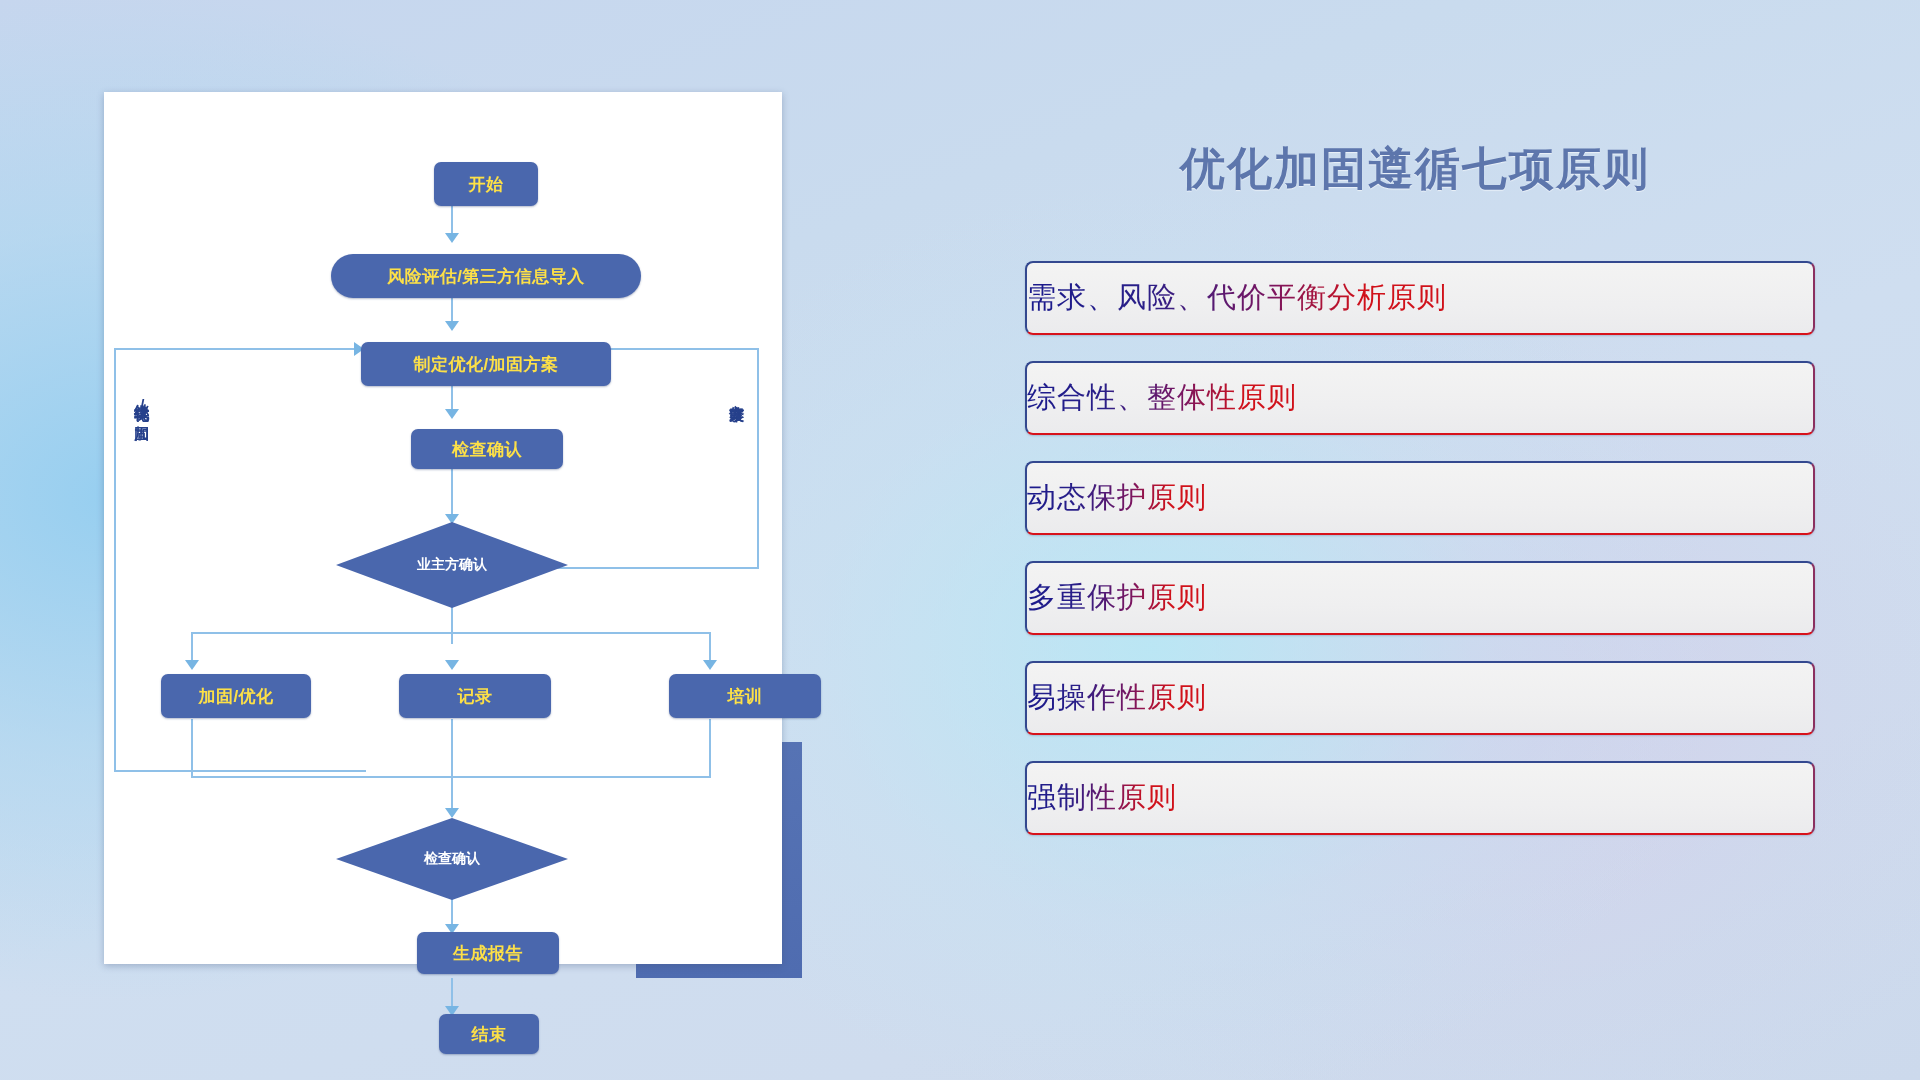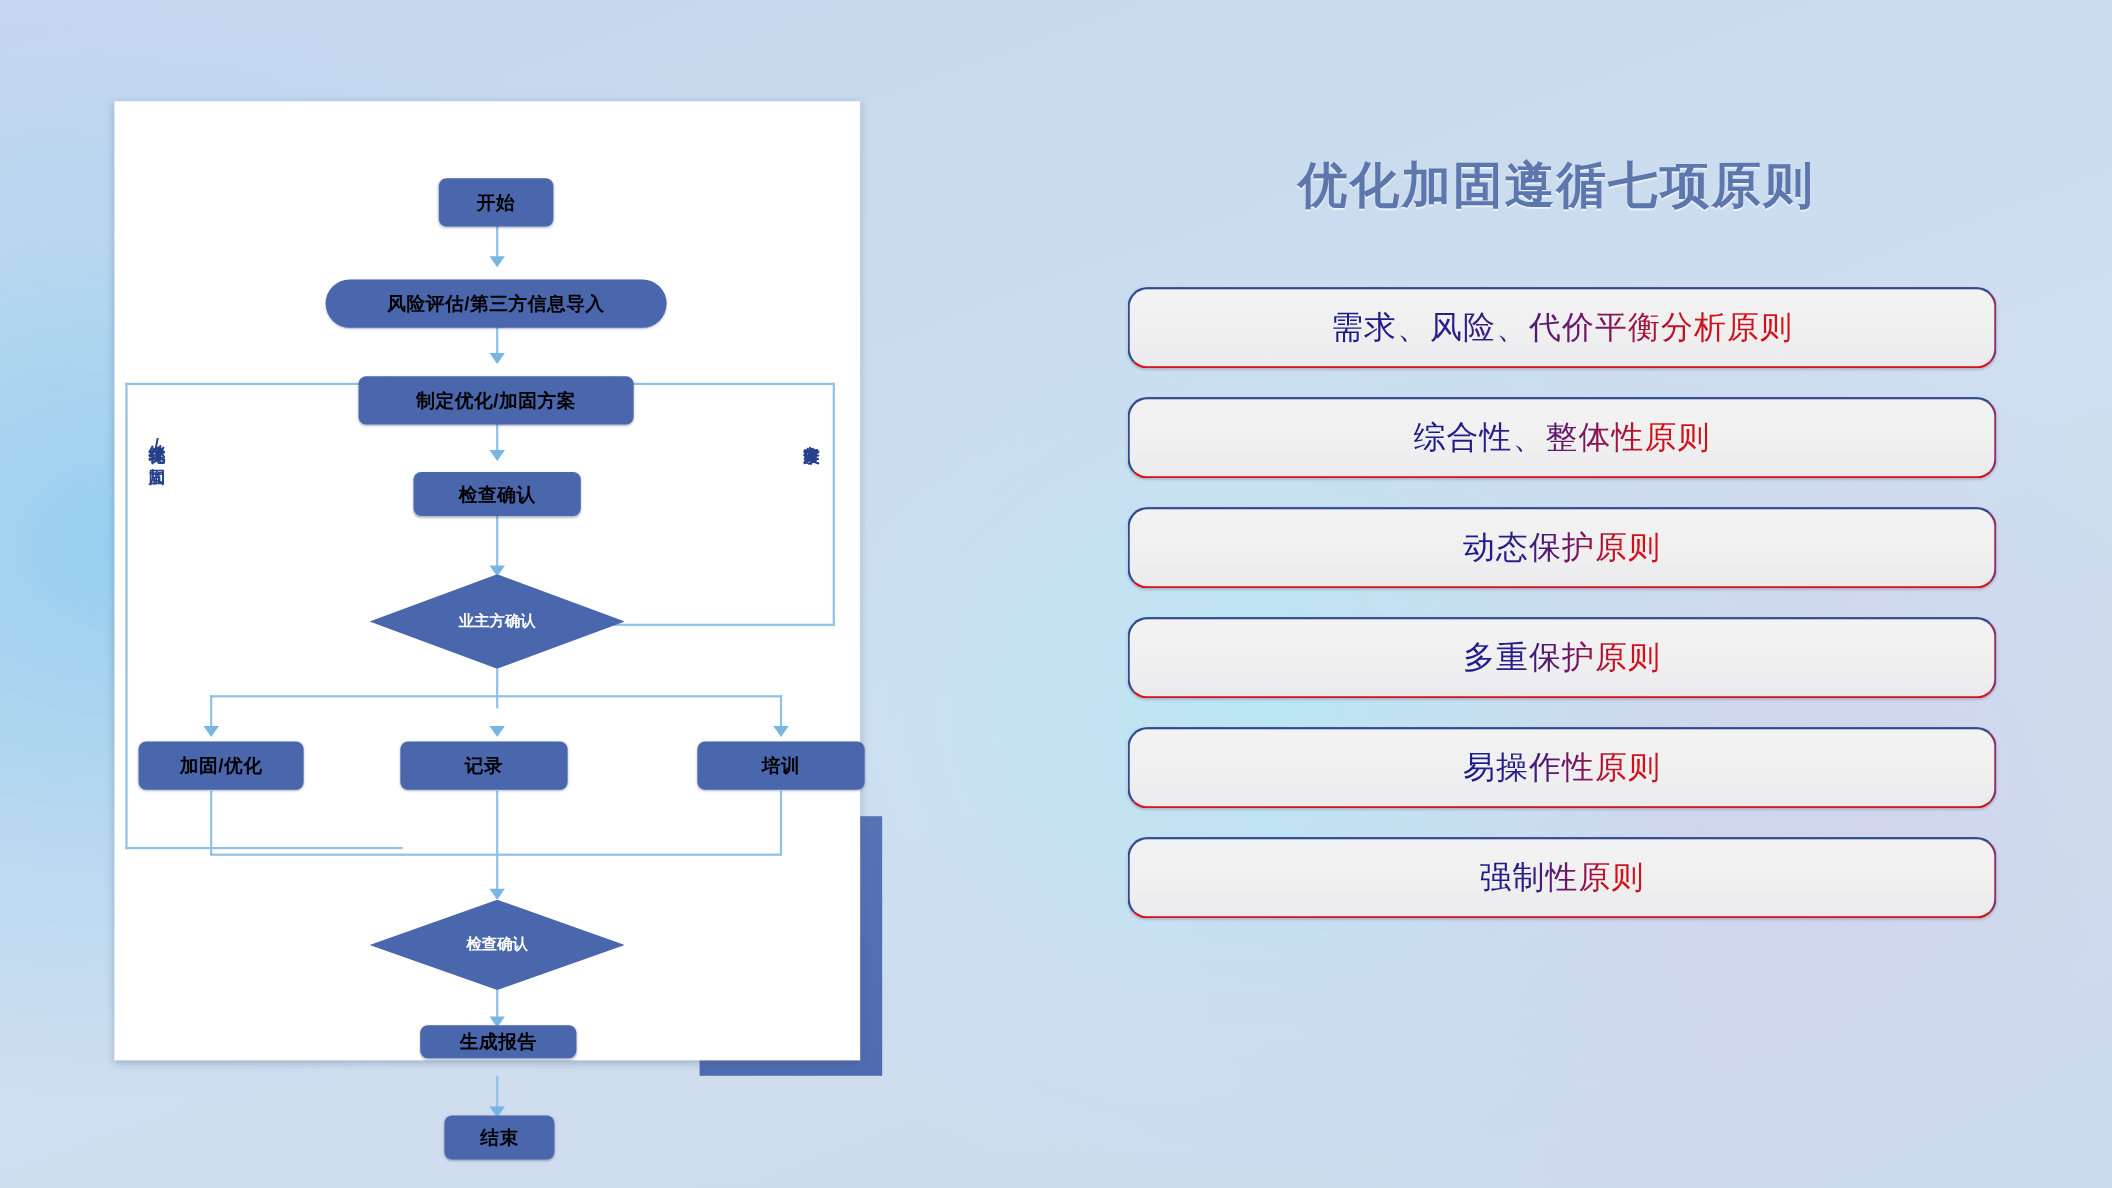--- a/index.html
+++ b/index.html
@@ -39,26 +39,27 @@
     left: 104px; top: 92px;
     width: 678px; height: 872px;
     background: #ffffff;
     box-shadow: 0 2px 7px rgba(60,80,120,0.33);
   }
   
   .node {
     position: absolute;
     display: flex; align-items: center; justify-content: center;
     background: #4a67ad;
-    color: #000000;
+    color: #fde047;
     border-radius: 7px;
     font-weight: bold;
     letter-spacing: 0.5px;
     white-space: nowrap;
     box-shadow: 0 1px 2px rgba(40,60,110,0.35);
+    margin-left: 35px;
   }
   .diamond {
     position: absolute;
     background: #4a67ad;
     color: #ffffff;
     display: flex; align-items: center; justify-content: center;
     font-weight: bold;
     font-size: 14px;
     clip-path: polygon(50% 0%, 100% 50%, 50% 100%, 0% 50%);
     white-space: nowrap;
@@ -119,28 +120,27 @@
   }
   #principle-list {
     position: absolute;
     left: 25px; top: 232px;
     width: 790px;
   }
   .principle-box {
     position: relative;
     height: 74px;
     margin-bottom: 26px;
-    border-radius: 18px;
+    border-radius: 8px;
     background: linear-gradient(180deg,#f3f3f3 0%, #efeff0 60%, #ebebed 100%);
     border: 2px solid #33488f;
     border-bottom-color: #d7121b;
     border-right-color: #8b3060;
     display: flex;
     align-items: center;
-    justify-content: center;
     box-shadow: 0 1px 2px rgba(60,80,120,0.25);
   }
   .principle-text {
     font-size: 29px;
     font-weight: normal;
     letter-spacing: 1px;
     background-image: linear-gradient(90deg, #1a1a8c 0%, #2a1f88 28%, #7a1560 58%, #d0111a 80%, #d0111a 100%);
     -webkit-background-clip: text;
     background-clip: text;
     color: transparent;
@@ -229,21 +229,21 @@
     </div>
 
     <div class="node" style="left:530px; top:582px; width:152px; height:44px; font-size:17px;">
       <span>培训</span>
     </div>
 
     <div class="diamond" style="left:232px; top:726px; width:232px; height:82px;">
       <span>检查确认</span>
     </div>
 
-    <div class="node" style="left:278px; top:840px; width:142px; height:30px; font-size:17px;">
+    <div class="node" style="left:278px; top:840px; width:142px; height:42px; font-size:17px;">
       <span>生成报告</span>
     </div>
 
     <div class="node" style="left:300px; top:922px; width:100px; height:40px; font-size:17px;">
       <span>结束</span>
     </div>
 
     <div class="vlabel" style="left:30px; top:300px;">继续优化/加固</div>
 
     <div class="vlabel" style="left:625px; top:300px;">方案修改</div>

